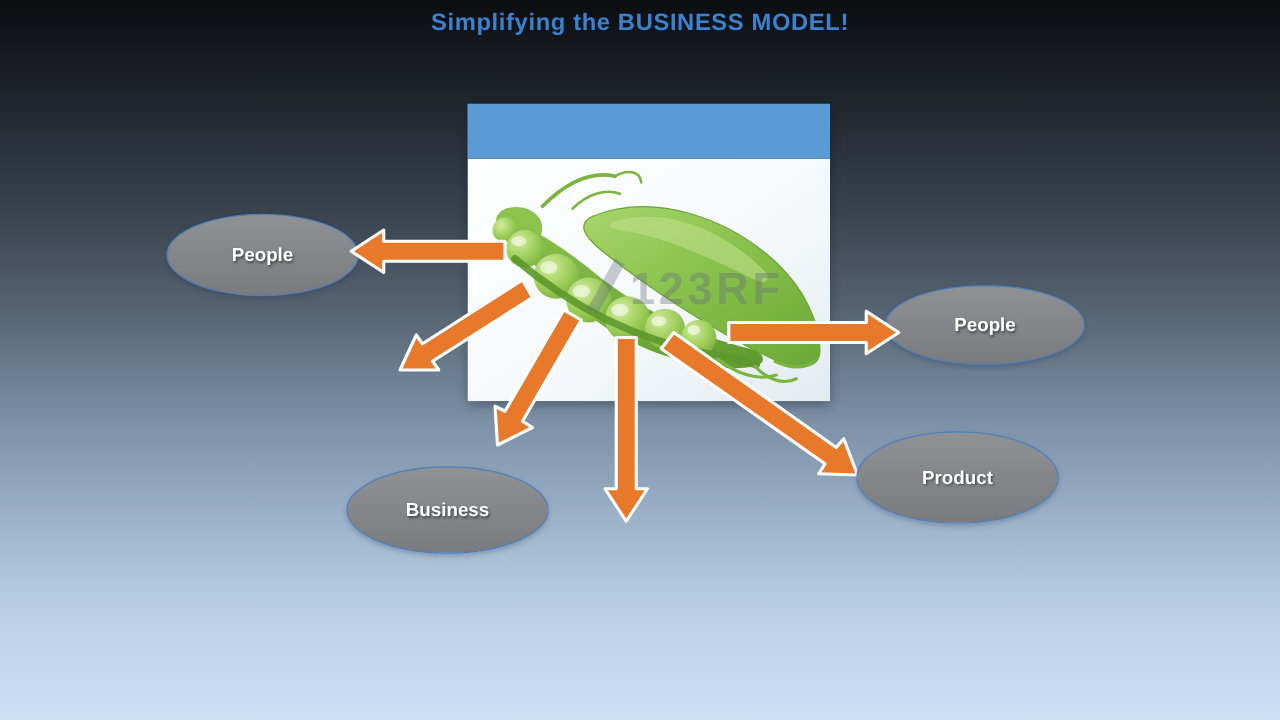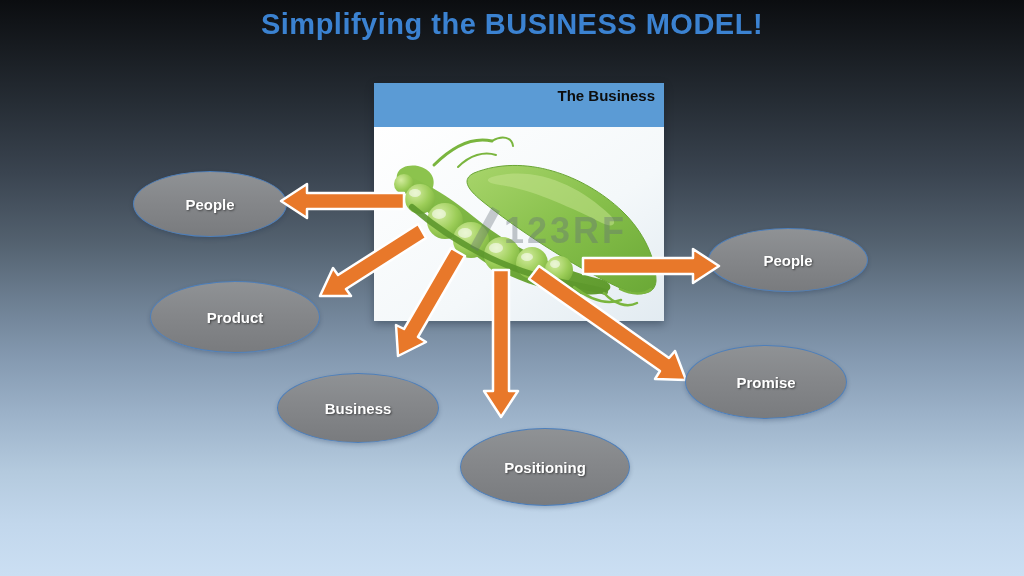--- a/index.html
+++ b/index.html
@@ -6,21 +6,21 @@
   .slide{
     position:relative;width:1024px;height:576px;overflow:hidden;
     font-family:"Liberation Sans","DejaVu Sans",sans-serif;
     background:linear-gradient(180deg,
       #0b0d10 0%, #171b20 8%, #262d35 18%, #3a4450 30%,
       #53616f 42%, #6c7e91 52%, #8499b0 62%, #9cb2c9 72%,
       #b4cade 82%, #c2d7ec 91%, #cbdff3 100%);
   }
   .title{
     position:absolute;top:8px;left:0;width:100%;
-    text-align:center;font-size:29px;font-weight:600;
+    text-align:center;font-size:19px;font-weight:600;
     color:#3b82d1;letter-spacing:0.5px;
   }
   .svg-layer{position:absolute;left:0;top:0;width:1024px;height:576px;pointer-events:none;}
   .layer-back{z-index:2;}
   .layer-front{z-index:4;}
   .card{
     position:absolute;left:374px;top:83px;width:290px;height:238px;z-index:1;
     box-shadow:0 3px 8px rgba(10,20,35,0.35);
   }
   .card-header{
@@ -50,21 +50,20 @@
 </style>
 </head>
 <body>
 
 <div class="slide">
 
   <div class="title">Simplifying the BUSINESS MODEL!</div>
 
   <div class="card">
     <div class="card-header">
-      <div>The Business</div>
     </div>
     <div class="card-photo">
       <svg width="290" height="194" viewBox="0 0 290 194">
         <defs>
           <linearGradient id="photoBg" x1="0" y1="0" x2="1" y2="1">
             <stop offset="0" stop-color="#ffffff"></stop>
             <stop offset="0.6" stop-color="#f4f8fa"></stop>
             <stop offset="1" stop-color="#e2ebf1"></stop>
           </linearGradient>
           <linearGradient id="podGrad" x1="0" y1="0" x2="1" y2="1">
@@ -129,31 +128,25 @@
     </div>
   </div>
 
   <svg class="svg-layer layer-back" viewBox="0 0 1024 576">
     <polygon class="arrow" points="529,279 660,371 655,379 686,380 675,351 669,358 539,266"></polygon>
   </svg>
 
   <div class="node n-people">
     <span>People</span>
   </div>
-  <div class="node n-product">
-    <span>Product</span>
-  </div>
   <div class="node n-processes">
     <span>Business</span>
   </div>
-  <div class="node n-positioning">
-    <span>Positioning</span>
-  </div>
   <div class="node n-pitfalls">
-    <span>Promise</span>
+    <span>Product</span>
   </div>
   <div class="node n-promise">
     <span>People</span>
   </div>
 
   <svg class="svg-layer layer-front" viewBox="0 0 1024 576">
     <polygon class="arrow" points="404,193 307,193 307,184 281,201 307,218 307,209 404,209"></polygon>
     <polygon class="arrow" points="418,224 338,275 333,268 320,296 351,296 346,289 426,238"></polygon>
     <polygon class="arrow" points="451,248 404,329 396,325 398,356 426,342 418,337 465,256"></polygon>
     <polygon class="arrow" points="493,270 493,391 484,391 501,417 518,391 509,391 509,270"></polygon>

